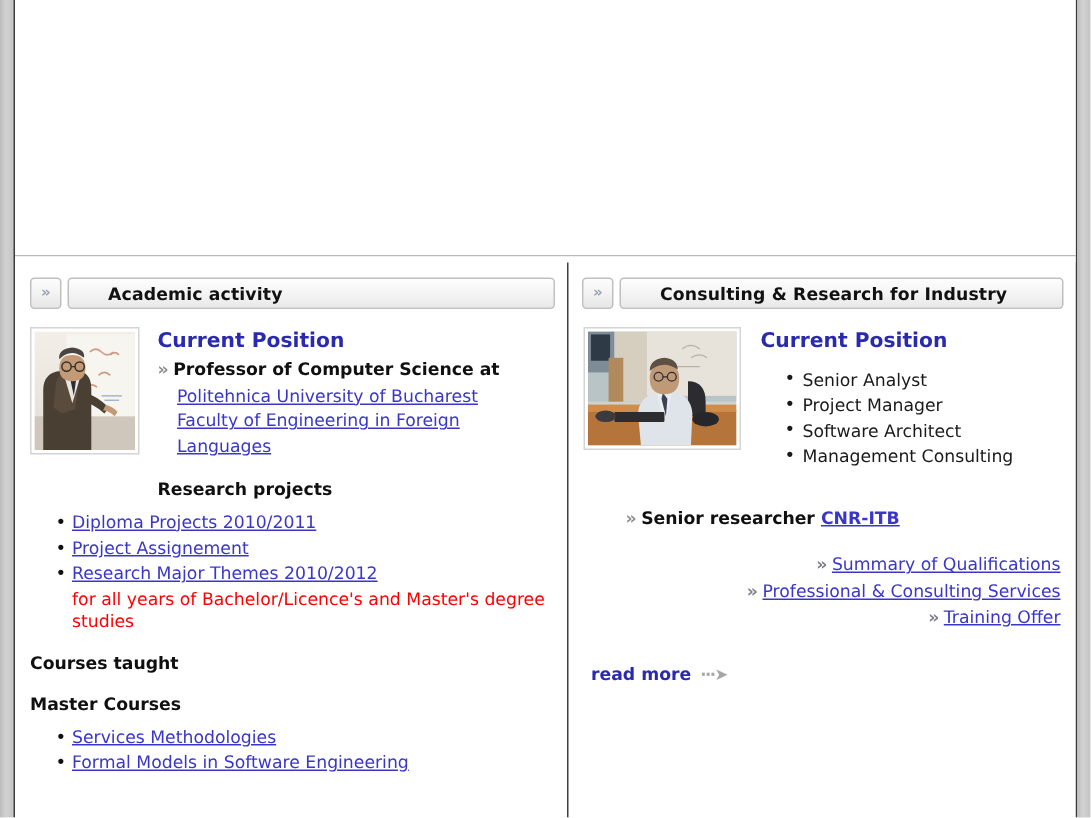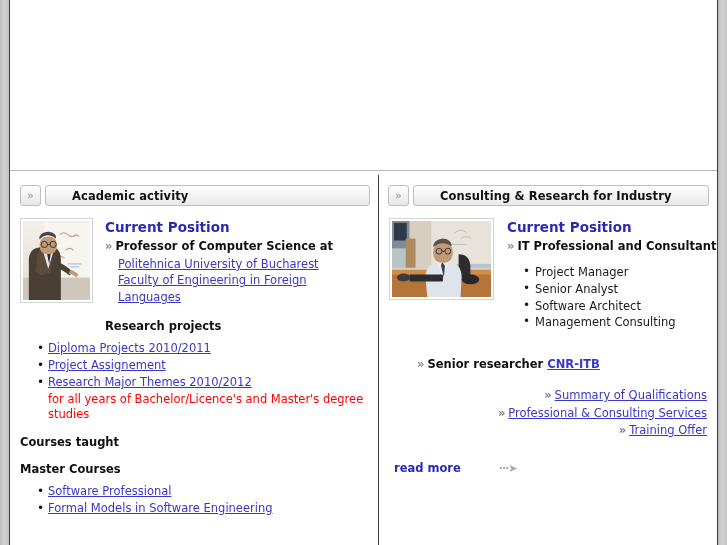--- a/index.html
+++ b/index.html
@@ -263,21 +263,20 @@
   }
   .arrow-links .al .chev { color: #7d7d8d; }
 
   .read-more {
     margin: 22px 0 0 5px;
     font-size: 11.5px;
     font-weight: bold;
     color: #2a2ab0;
     display: flex;
     align-items: center;
-    gap: 32px;
   }
   .rm-arrow {
     margin-left: 6px;
     color: #a6a6a6;
     font-size: 11px;
     letter-spacing: -1px;
   }
 
   .spacer-lg { height: 18px; }
 </style>
@@ -373,21 +372,21 @@
               <span class="note-red">for all years of Bachelor/Licence's and Master's degree studies</span>
             </li>
           </ul>
 
           <div class="sect-head">Courses taught</div>
 
           <div class="sect-head">Master Courses</div>
 
           <ul class="bul">
             <li>
-              <a class="lnk" href="#">Software Professional</a>
+              <a class="lnk" href="#">Services Methodologies</a>
             </li>
             <li>
               <a class="lnk" href="#">Formal Models in Software Engineering</a>
             </li>
           </ul>
 
           <div class="spacer-lg"></div>
 
         </div>
       </div>
@@ -435,26 +434,23 @@
                   <path d="M51 31 h3"></path>
                 </g>
                 <rect x="18" y="55" width="34" height="7" rx="1" fill="#2c2c31"></rect>
                 <ellipse cx="80" cy="60" rx="9" ry="5" fill="#26262b"></ellipse>
                 <ellipse cx="12" cy="58" rx="7" ry="4" fill="#3a3a40"></ellipse>
               </svg>
             </div>
 
             <div class="media-text">
               <div class="cur-pos">Current Position</div>
-              <div class="role-line">
-                <span class="chev">»</span><span>IT Professional and Consultant</span>
-              </div>
               <ul class="r-bullets">
+                <li>Senior Analyst</li>
                 <li>Project Manager</li>
-                <li>Senior Analyst</li>
                 <li>Software Architect</li>
                 <li>Management Consulting</li>
               </ul>
             </div>
           </div>
 
           <div class="researcher-line">
             <span class="chev">»</span><span>Senior researcher</span>
             <a href="#">CNR-ITB</a>
           </div>

